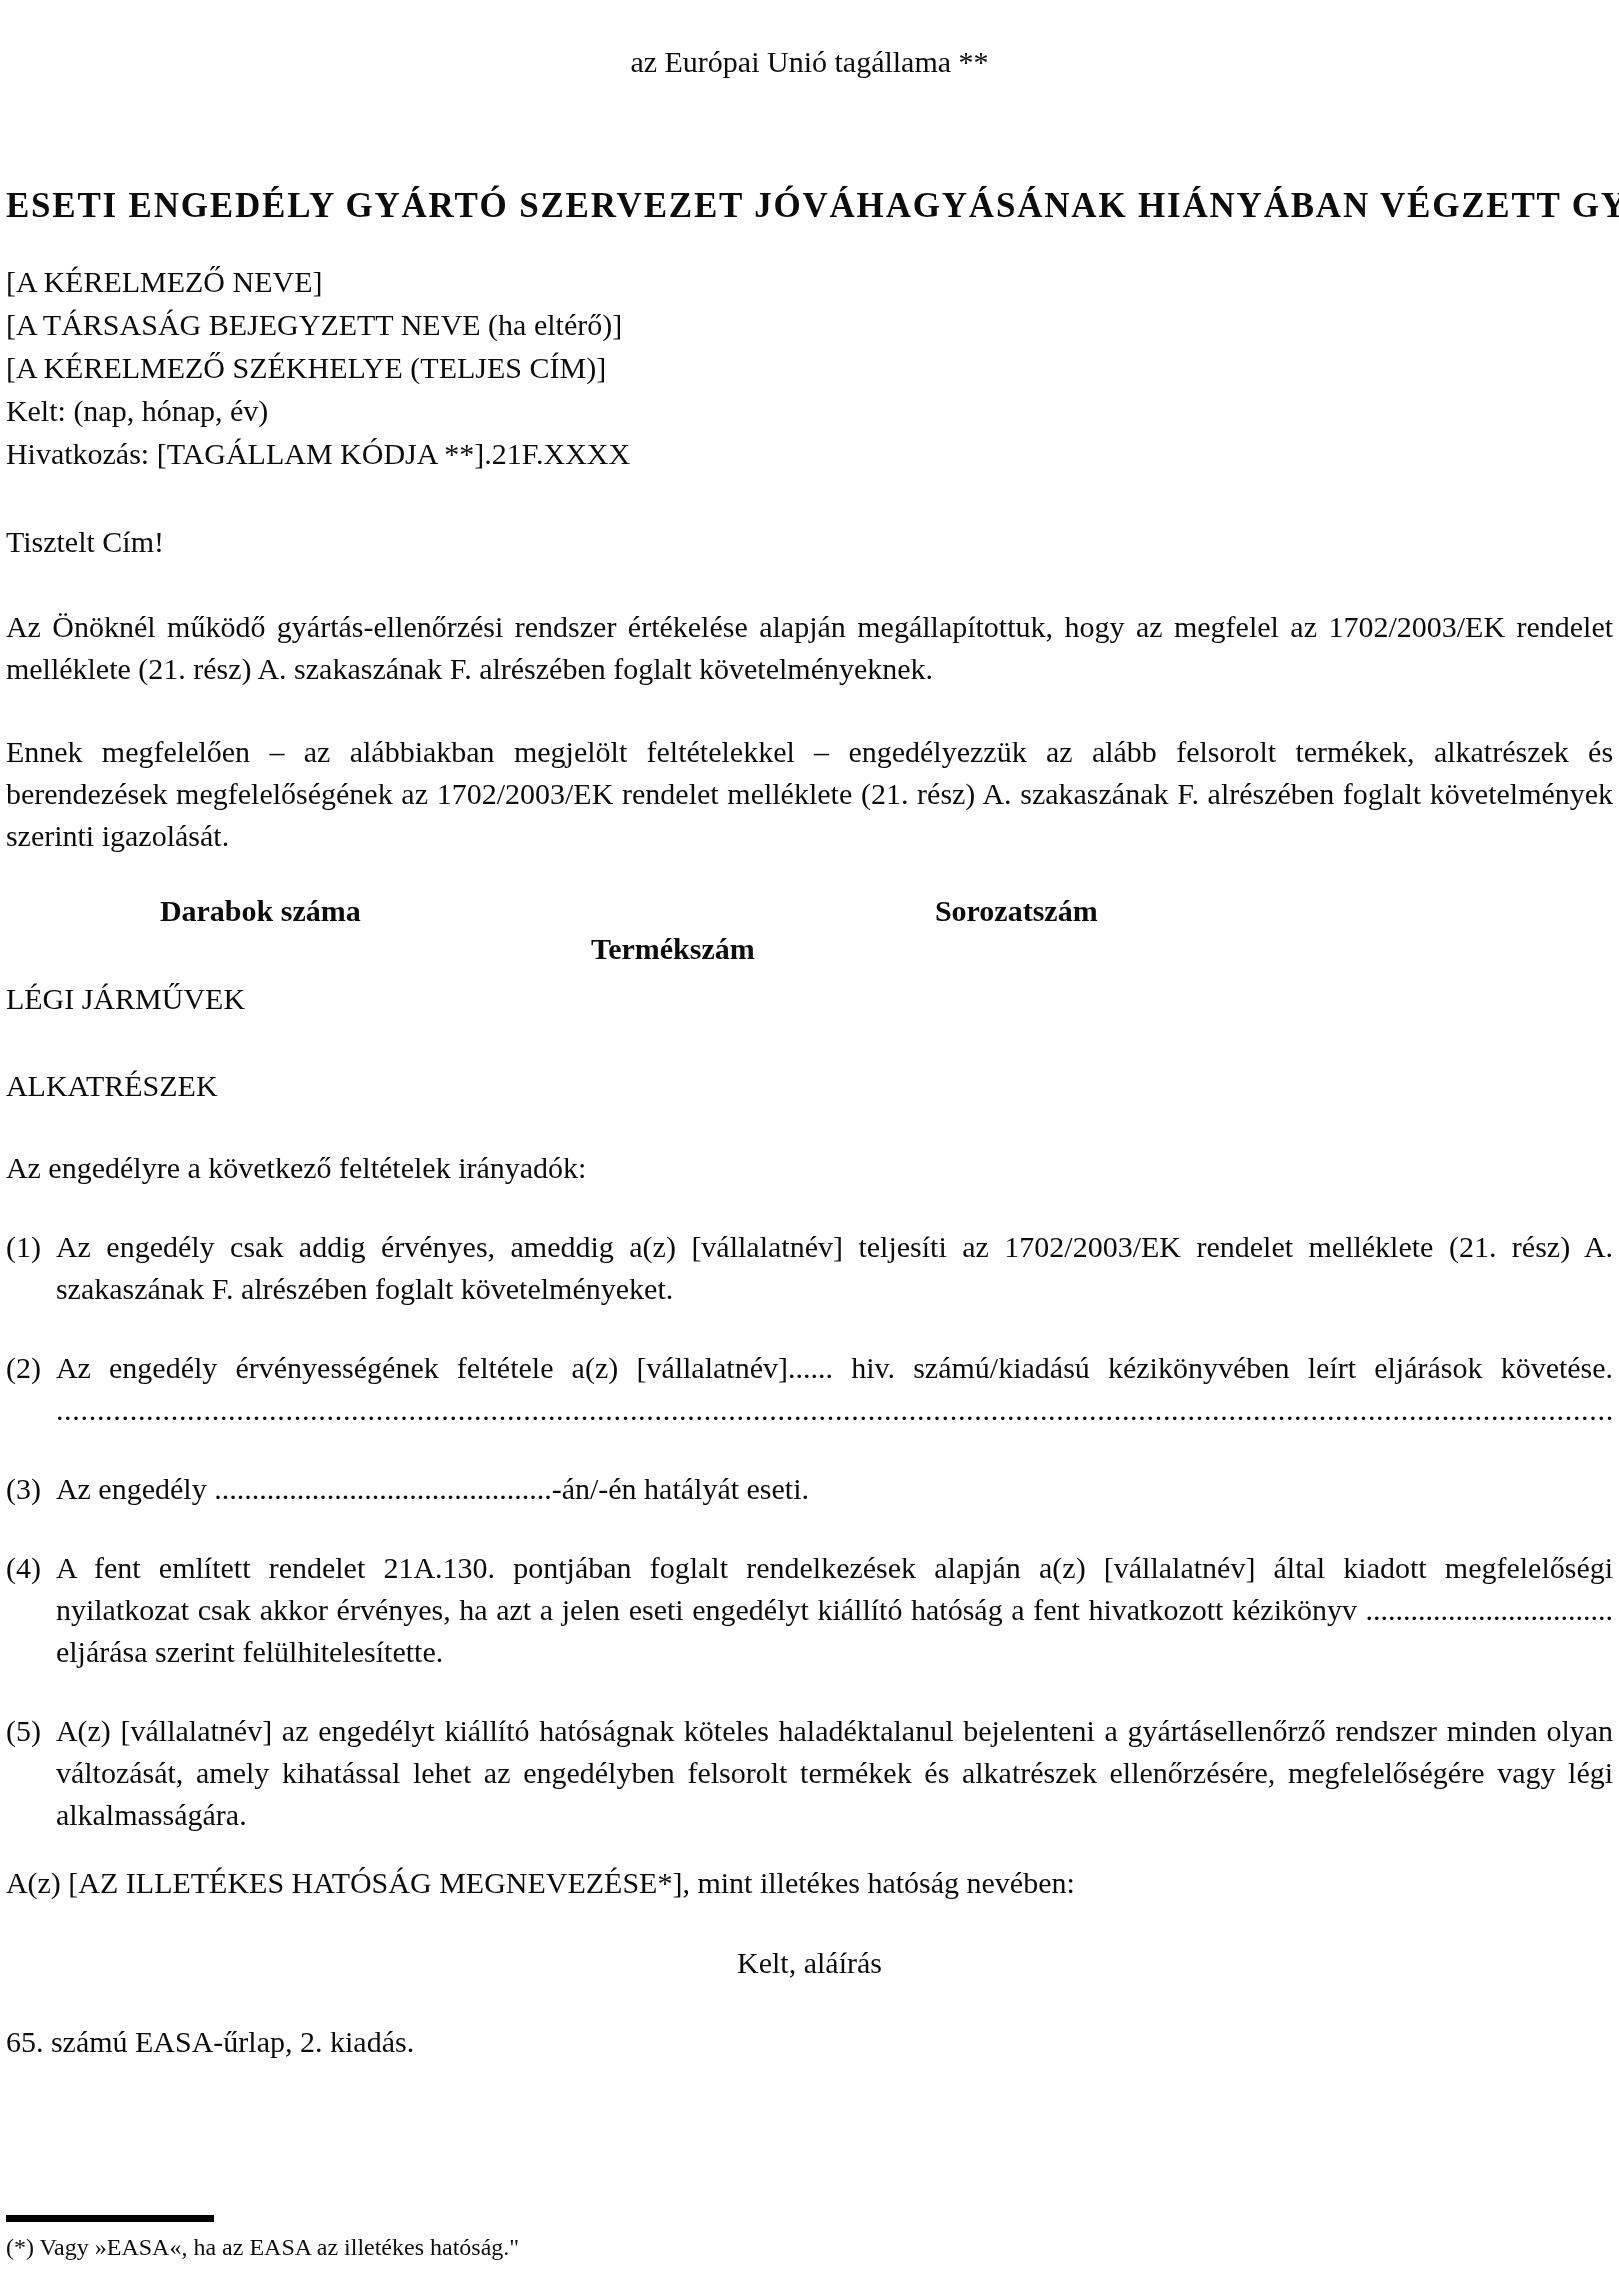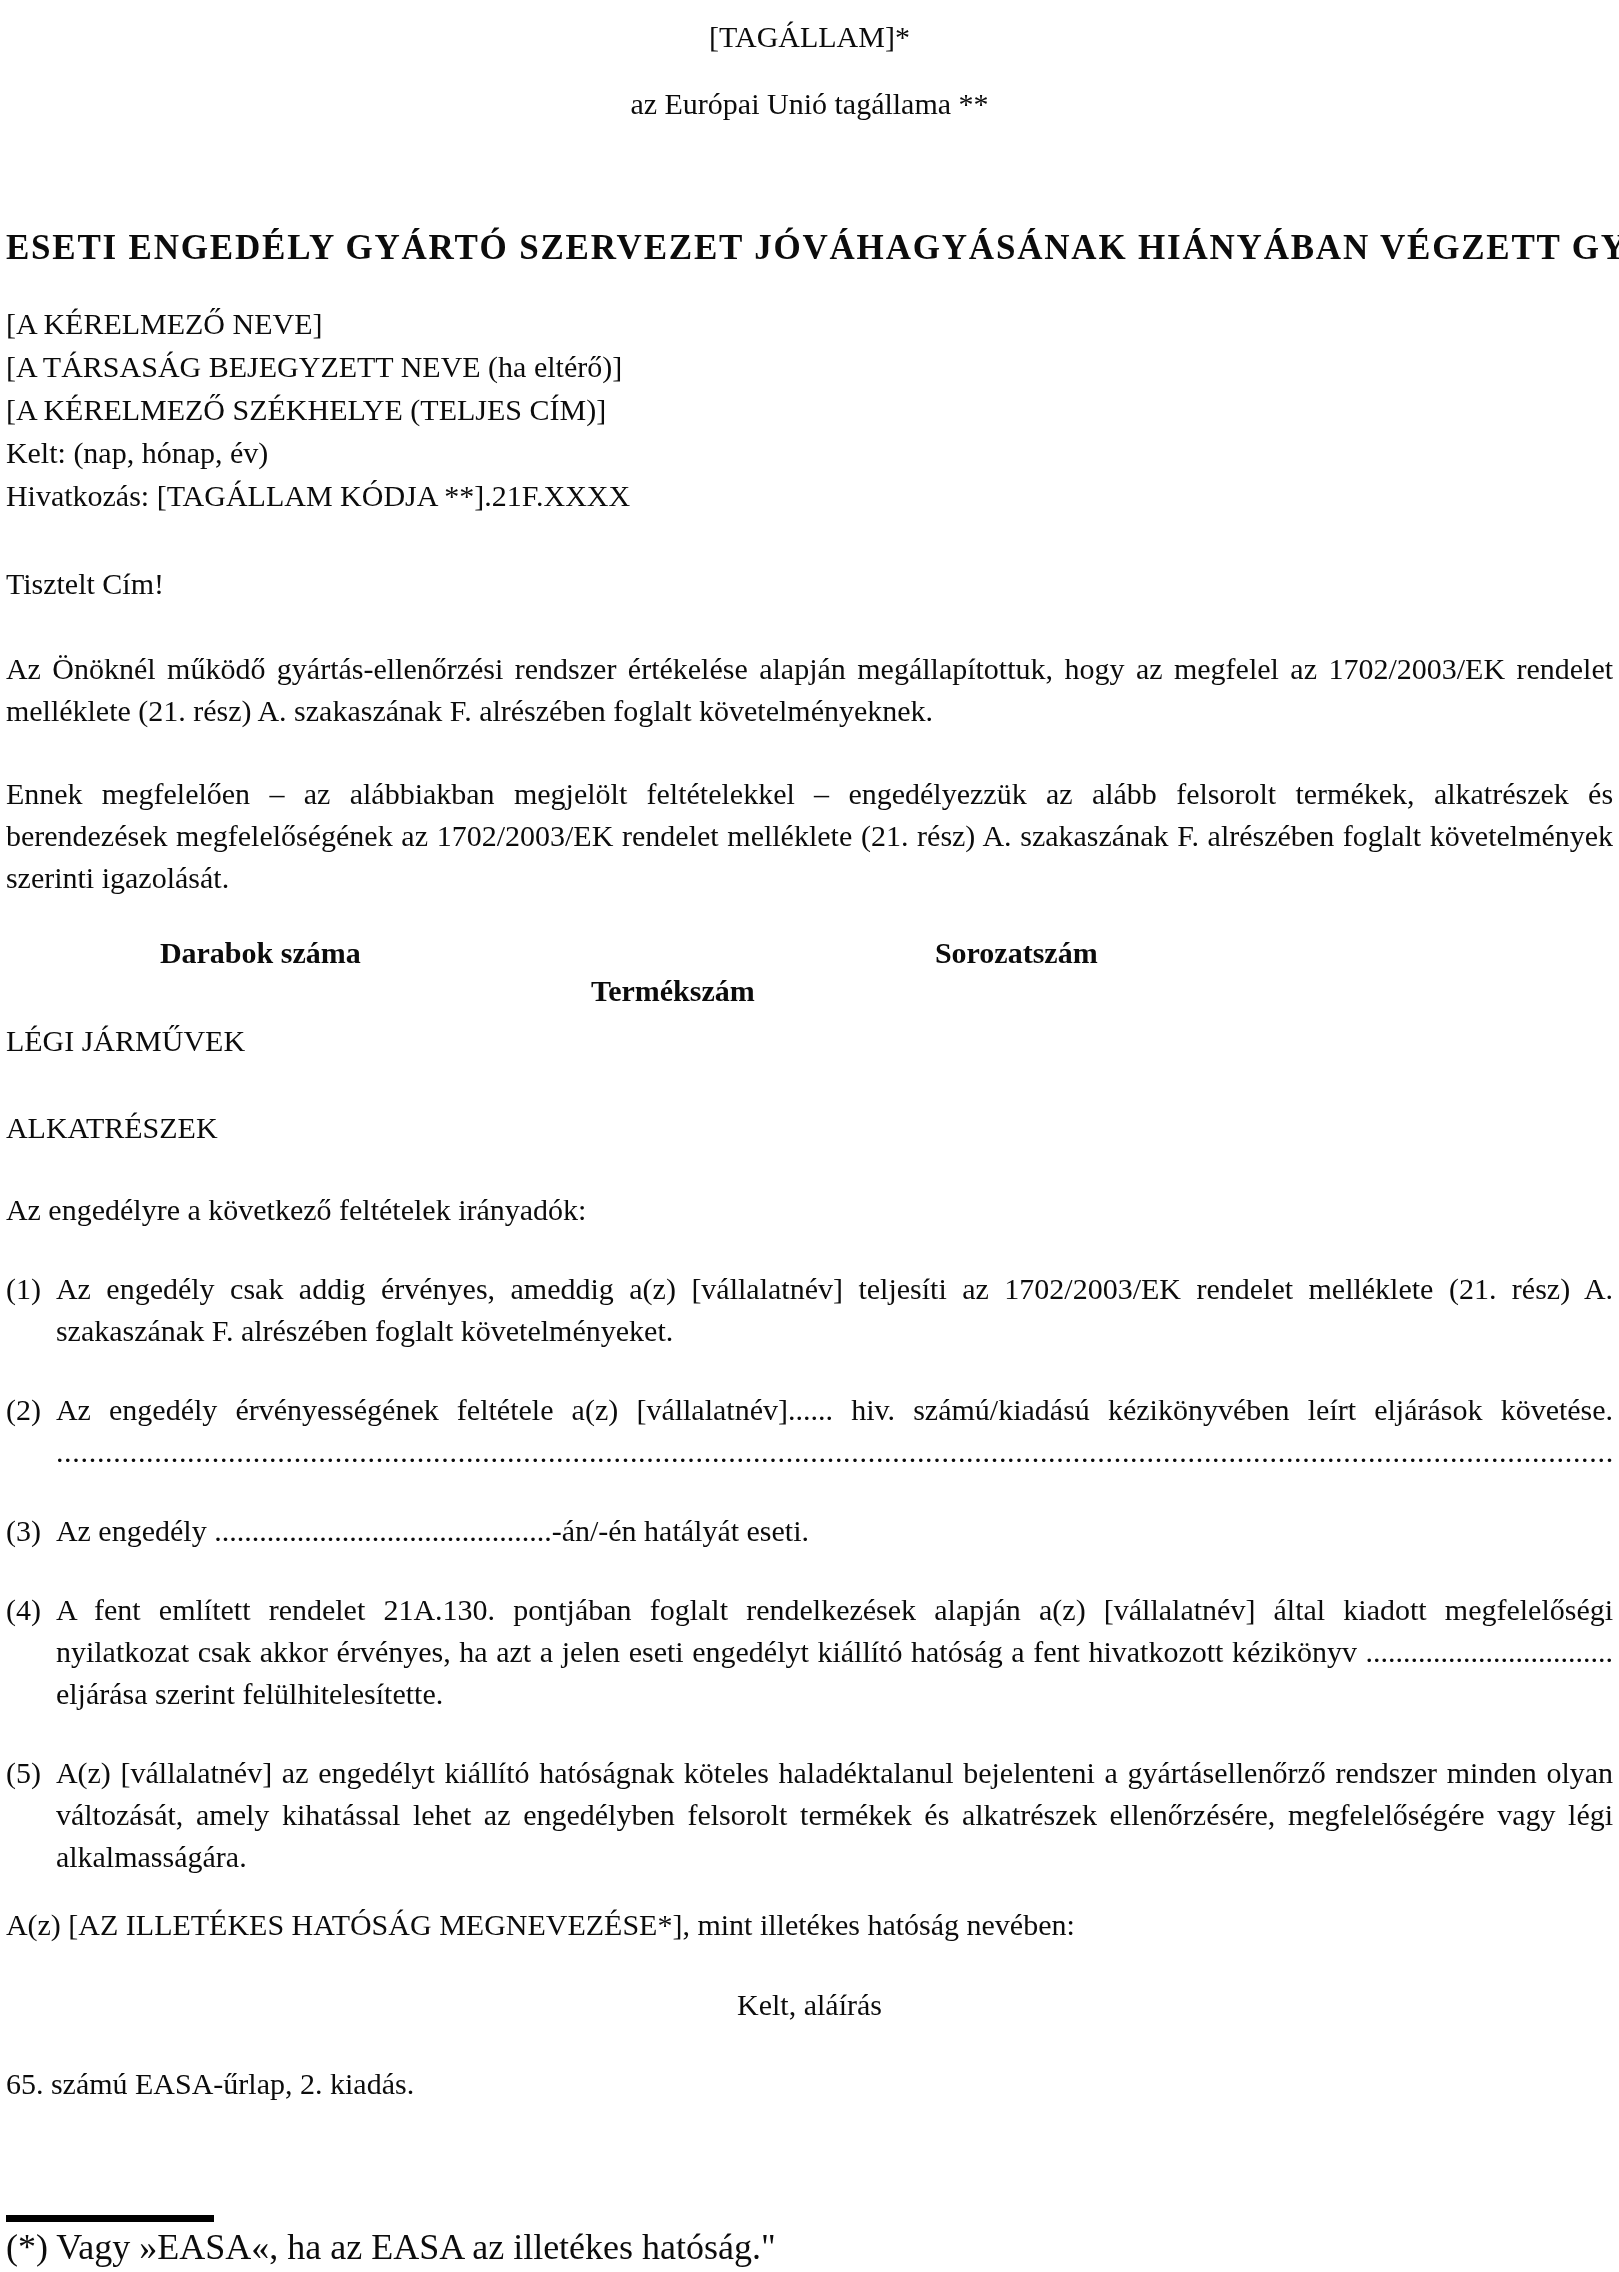--- a/index.html
+++ b/index.html
@@ -84,30 +84,29 @@
     right: 5.9px;
     top: 2215px;
   }
   .footnote-rule {
     width: 208px;
     height: 6.6px;
     background: #000000;
     margin-bottom: 7.4px;
   }
   .footnote-text {
-    font-size: 36px;
+    font-size: 24px;
     line-height: 37px;
   }
 </style>
 </head>
 <body>
 
 <div class="page">
 
-  <div class="center member-state">[TAGÁLLAM]*</div>
 
   <div class="center eu-line">az Európai Unió tagállama **</div>
 
   <div class="doc-title">ESETI ENGEDÉLY GYÁRTÓ SZERVEZET JÓVÁHAGYÁSÁNAK HIÁNYÁBAN VÉGZETT GYÁRTÁSRA</div>
 
   <div class="address-block">
     <div>[A KÉRELMEZŐ NEVE]</div>
     <div>[A TÁRSASÁG BEJEGYZETT NEVE (ha eltérő)]</div>
     <div>[A KÉRELMEZŐ SZÉKHELYE (TELJES CÍM)]</div>
     <div>Kelt: (nap, hónap, év)</div>

